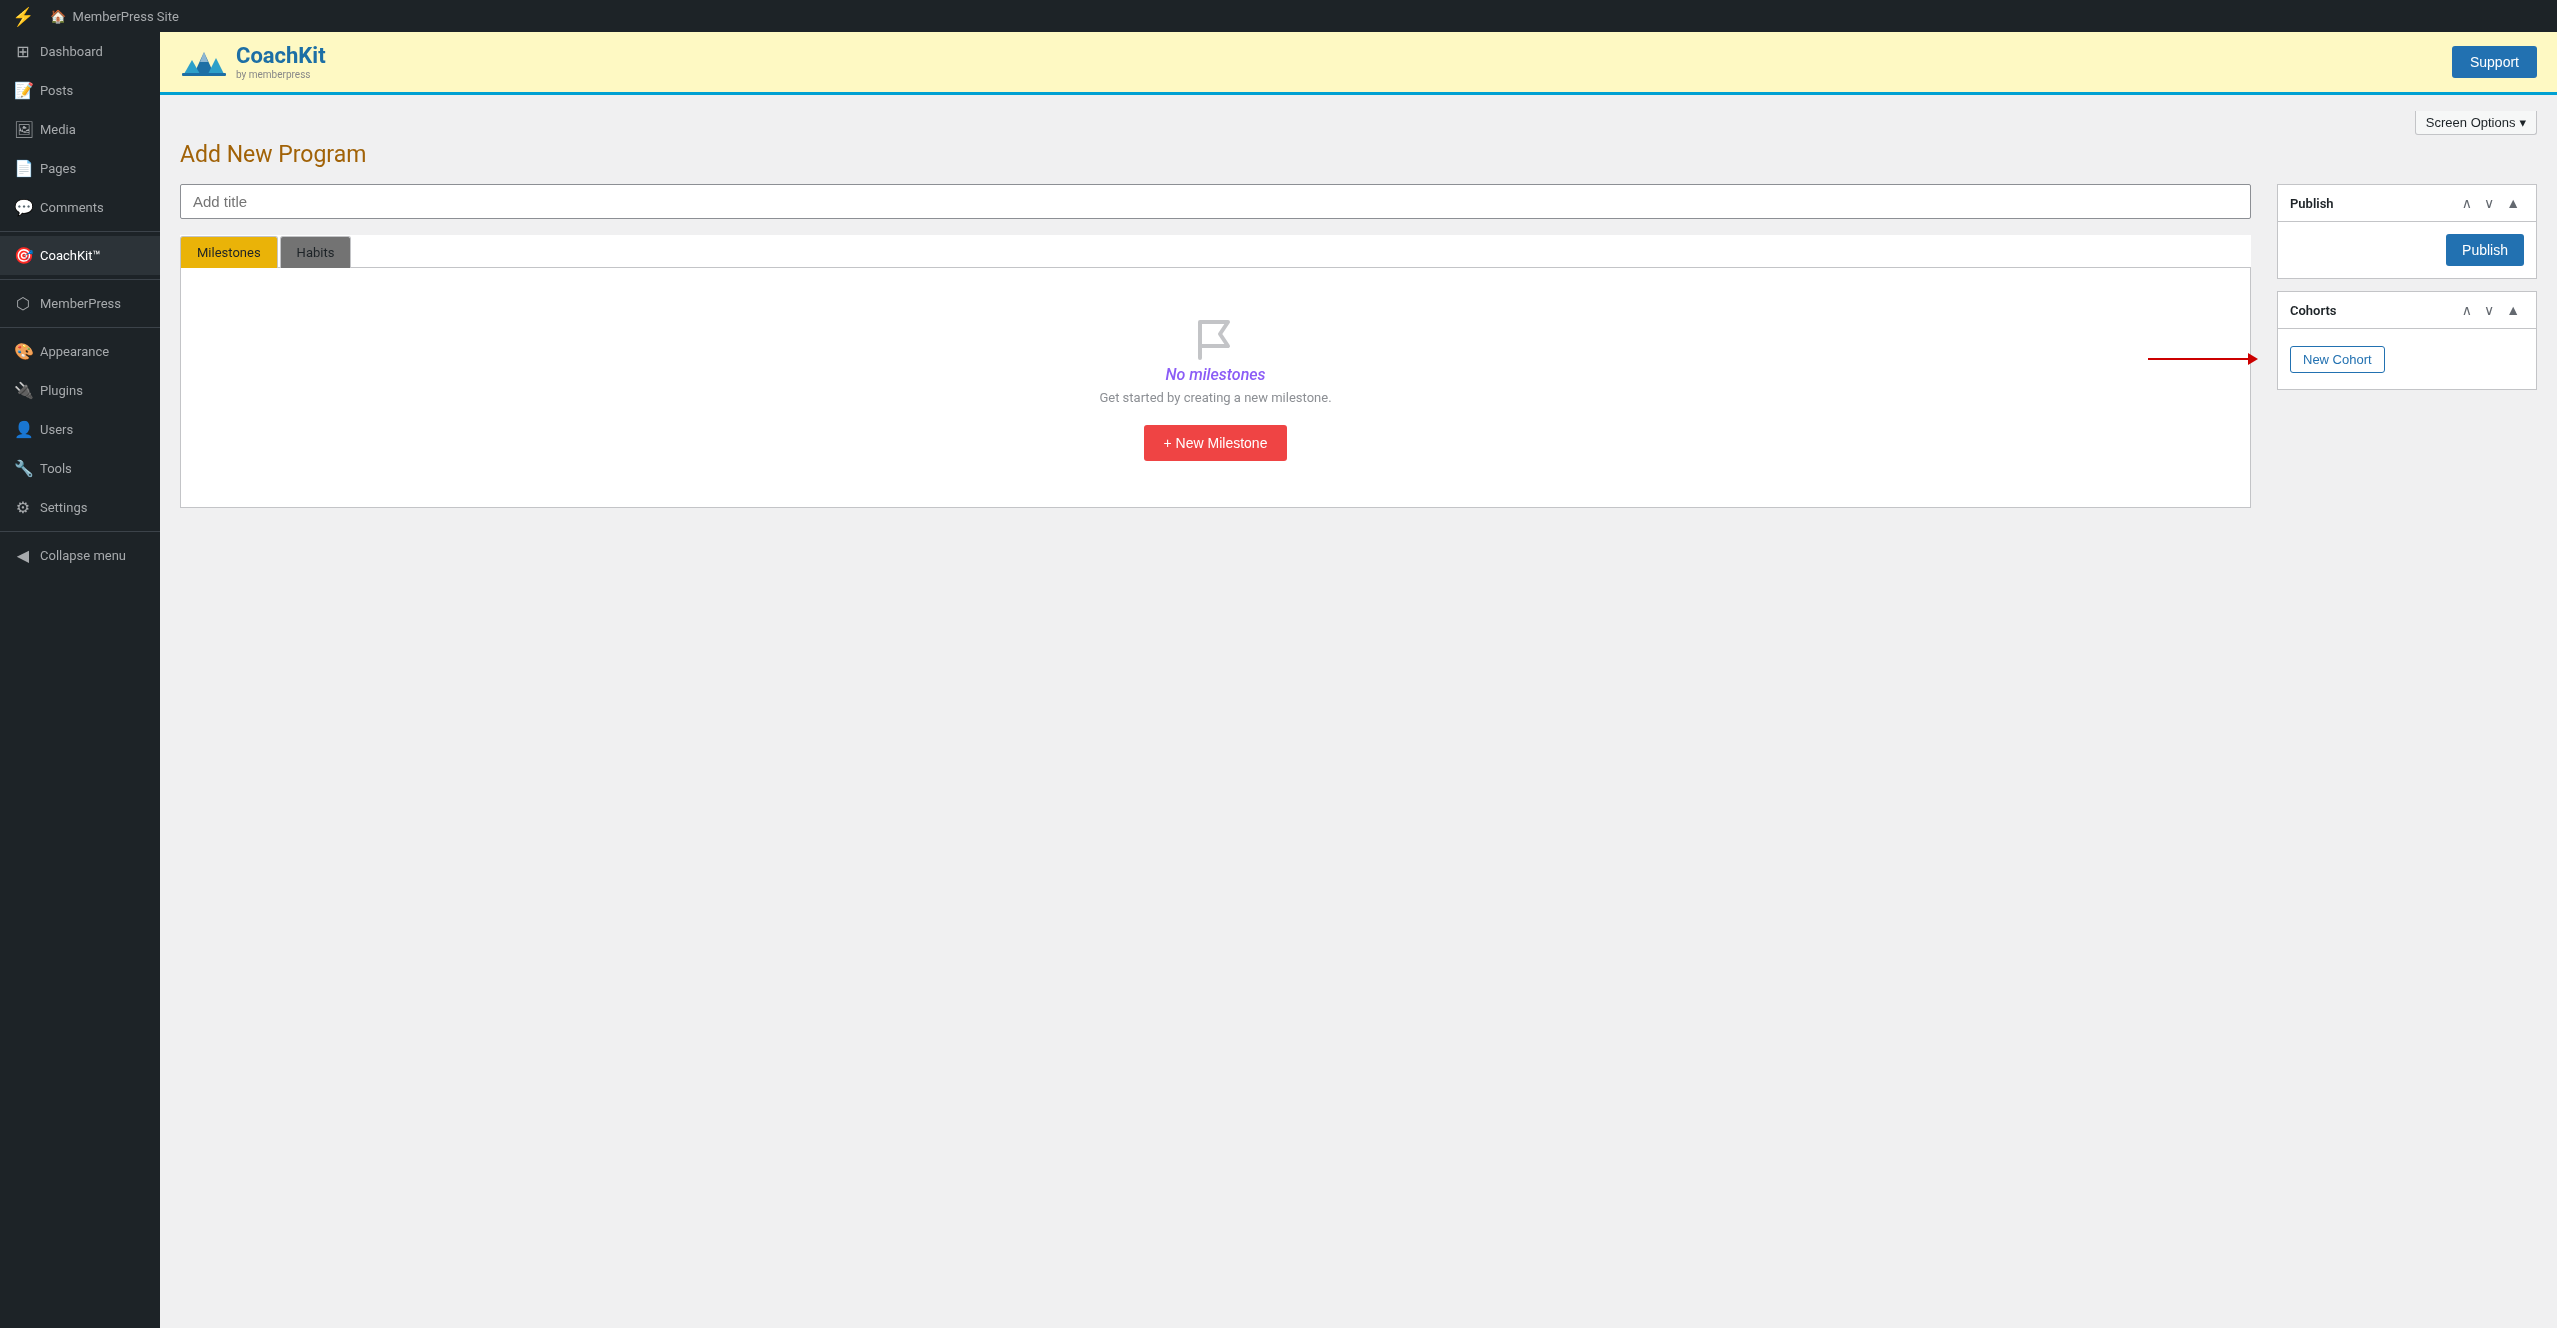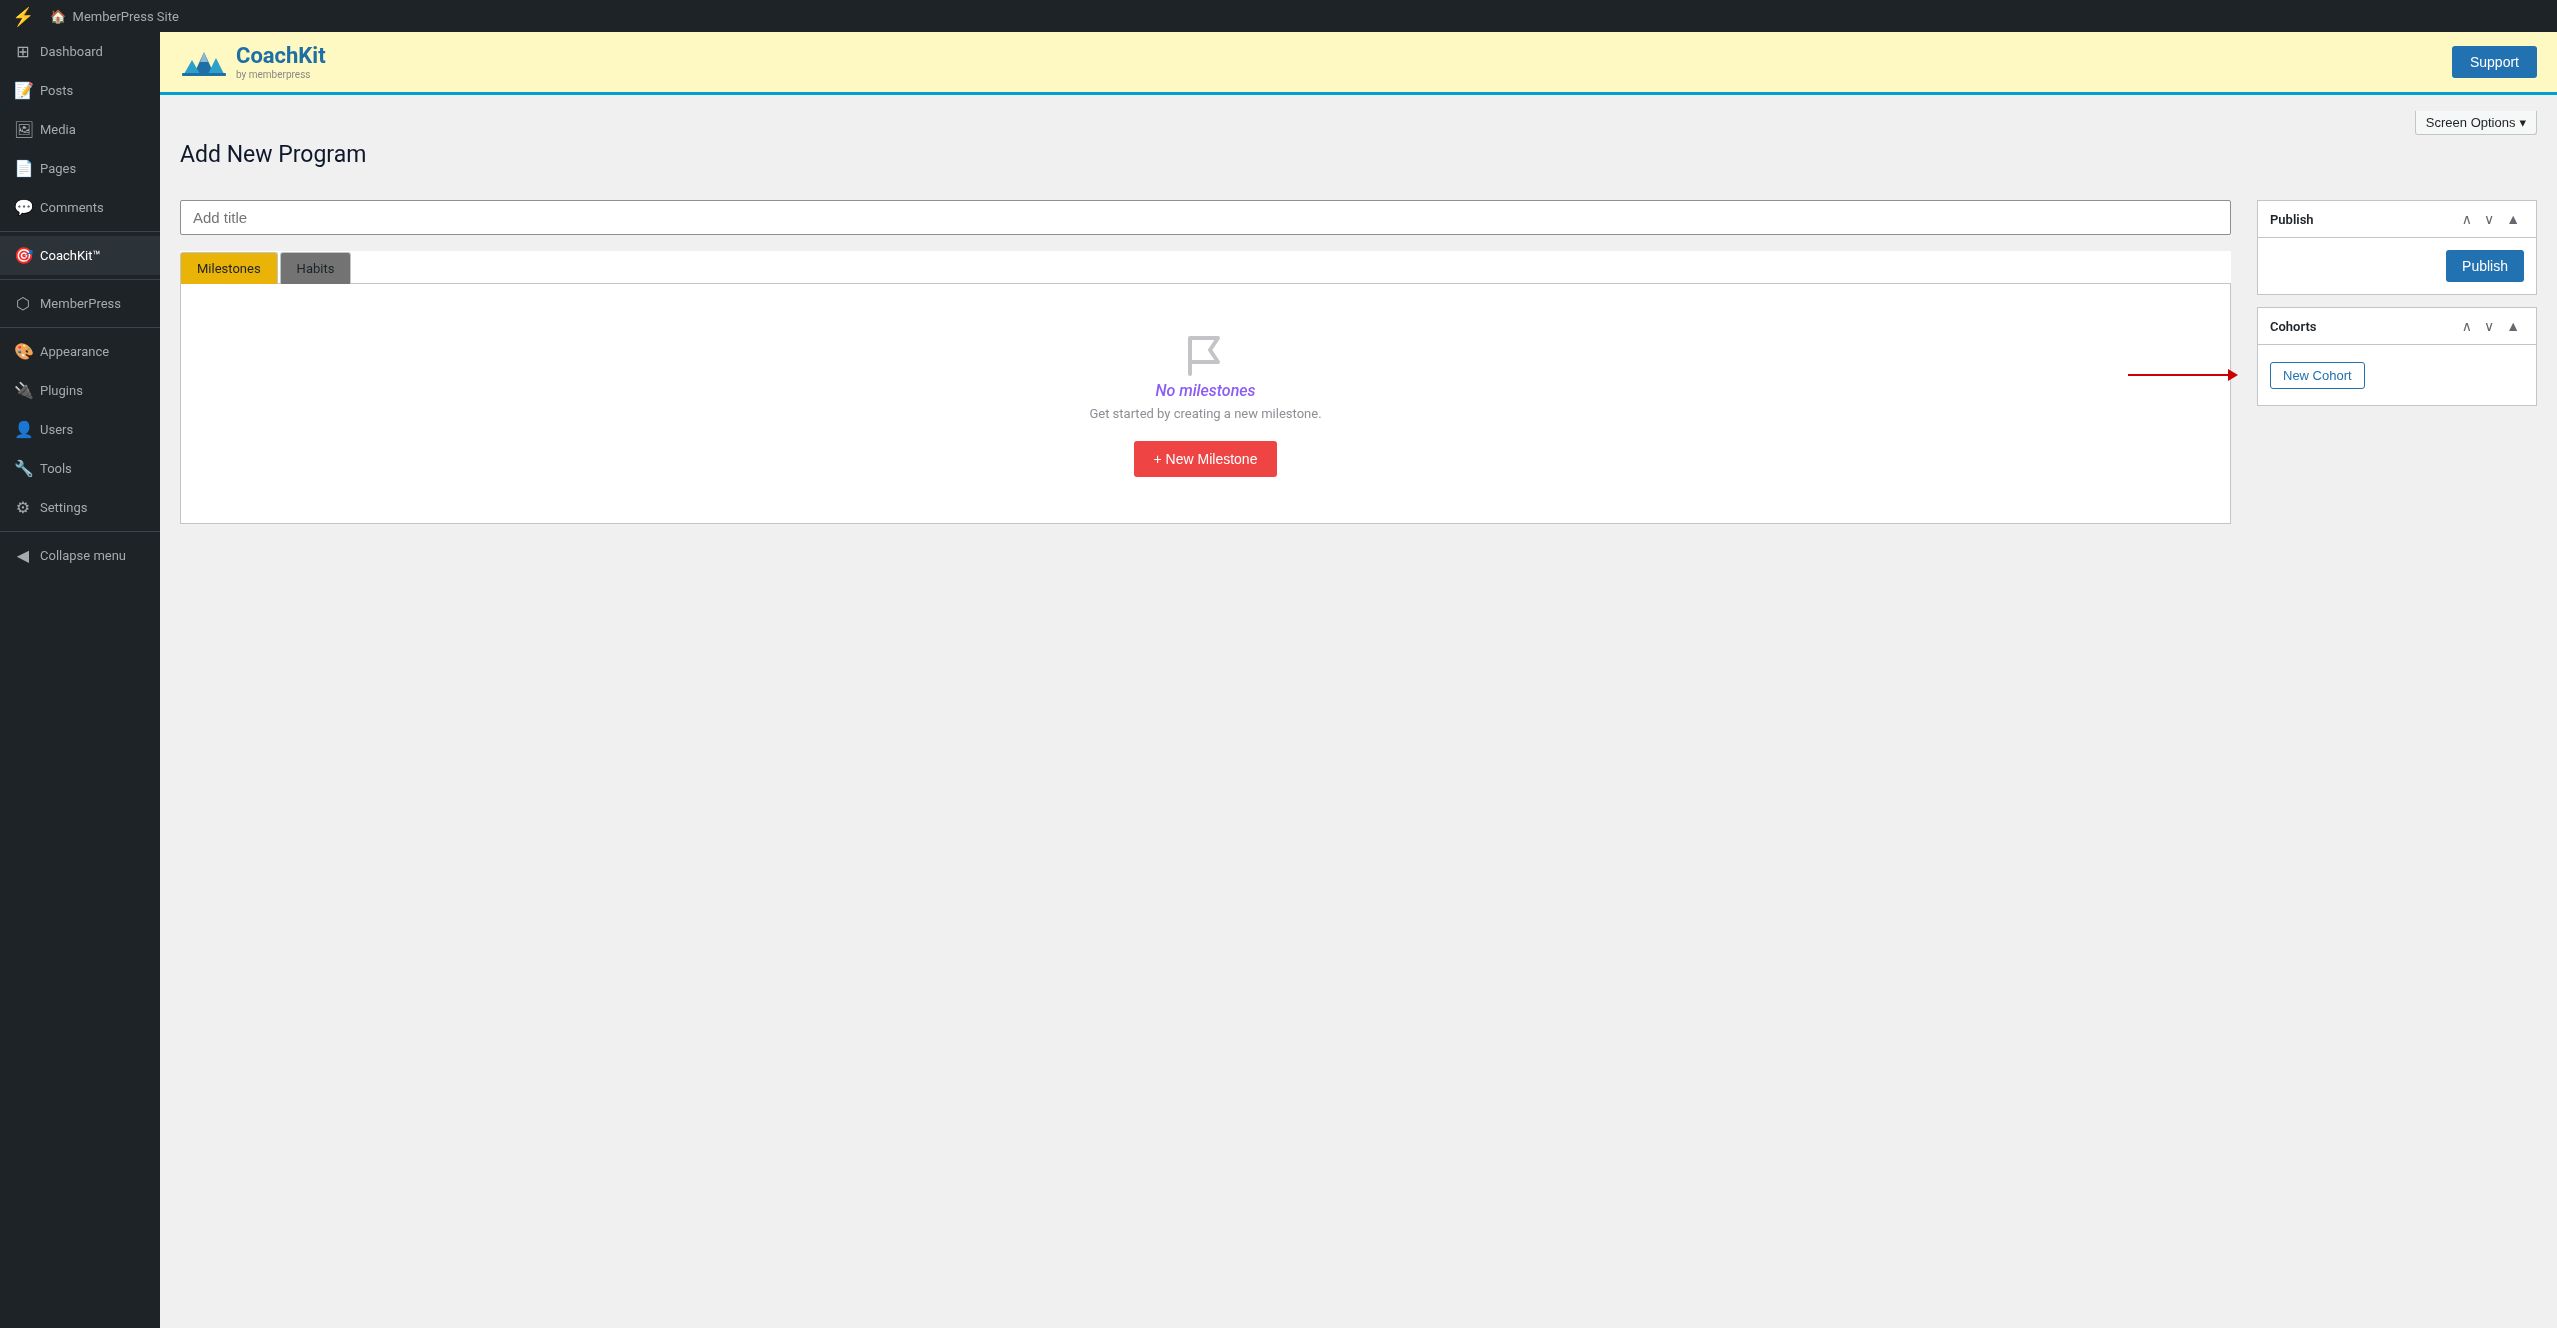--- a/index.html
+++ b/index.html
@@ -107,32 +107,32 @@
       font-size: 13px;
       cursor: pointer;
       color: #1d2327;
       display: flex;
       align-items: center;
       gap: 4px;
     }
     .page-title {
       font-size: 23px;
       font-weight: 400;
-      color: #0f172a;
-      margin-bottom: 32px;
+      color: #a16207;
+      margin-bottom: 16px;
     }
 
     
     .editor-layout {
       display: flex;
       gap: 16px;
       align-items: flex-start;
     }
     .editor-main { flex: 1; }
-    .editor-sidebar { width: 280px; flex-shrink: 0; margin-left: 10px; }
+    .editor-sidebar { width: 260px; flex-shrink: 0; margin-left: 10px; }
 
     
     .title-input {
       width: 100%;
       font-size: 15px;
       padding: 8px 12px;
       border: 1px solid #8c8f94;
       border-radius: 2px;
       background: #fff;
       color: #1d2327;

